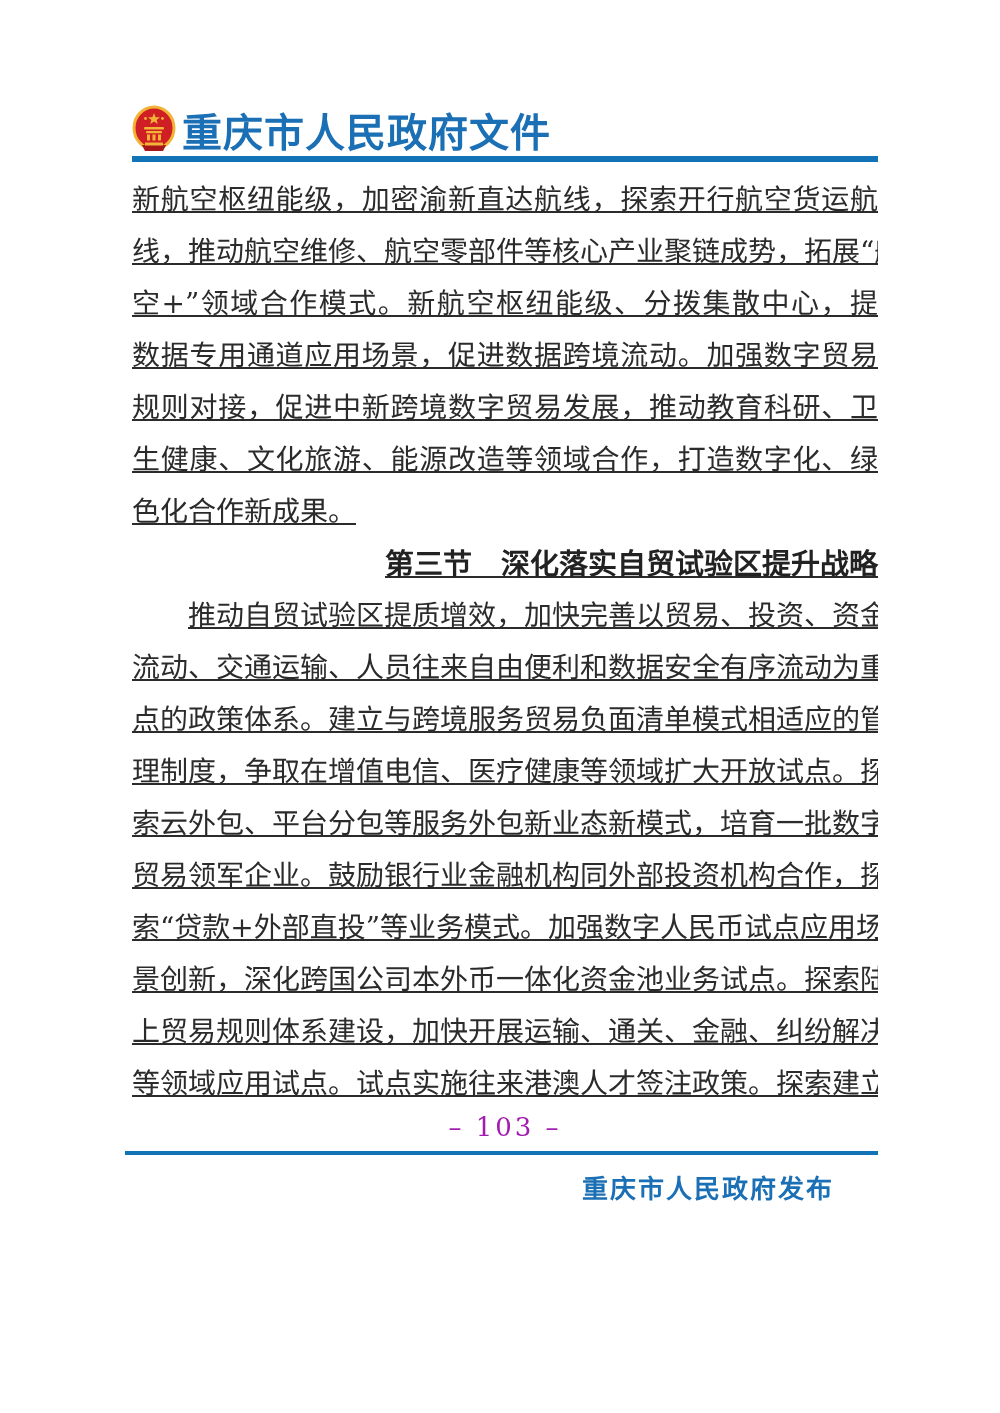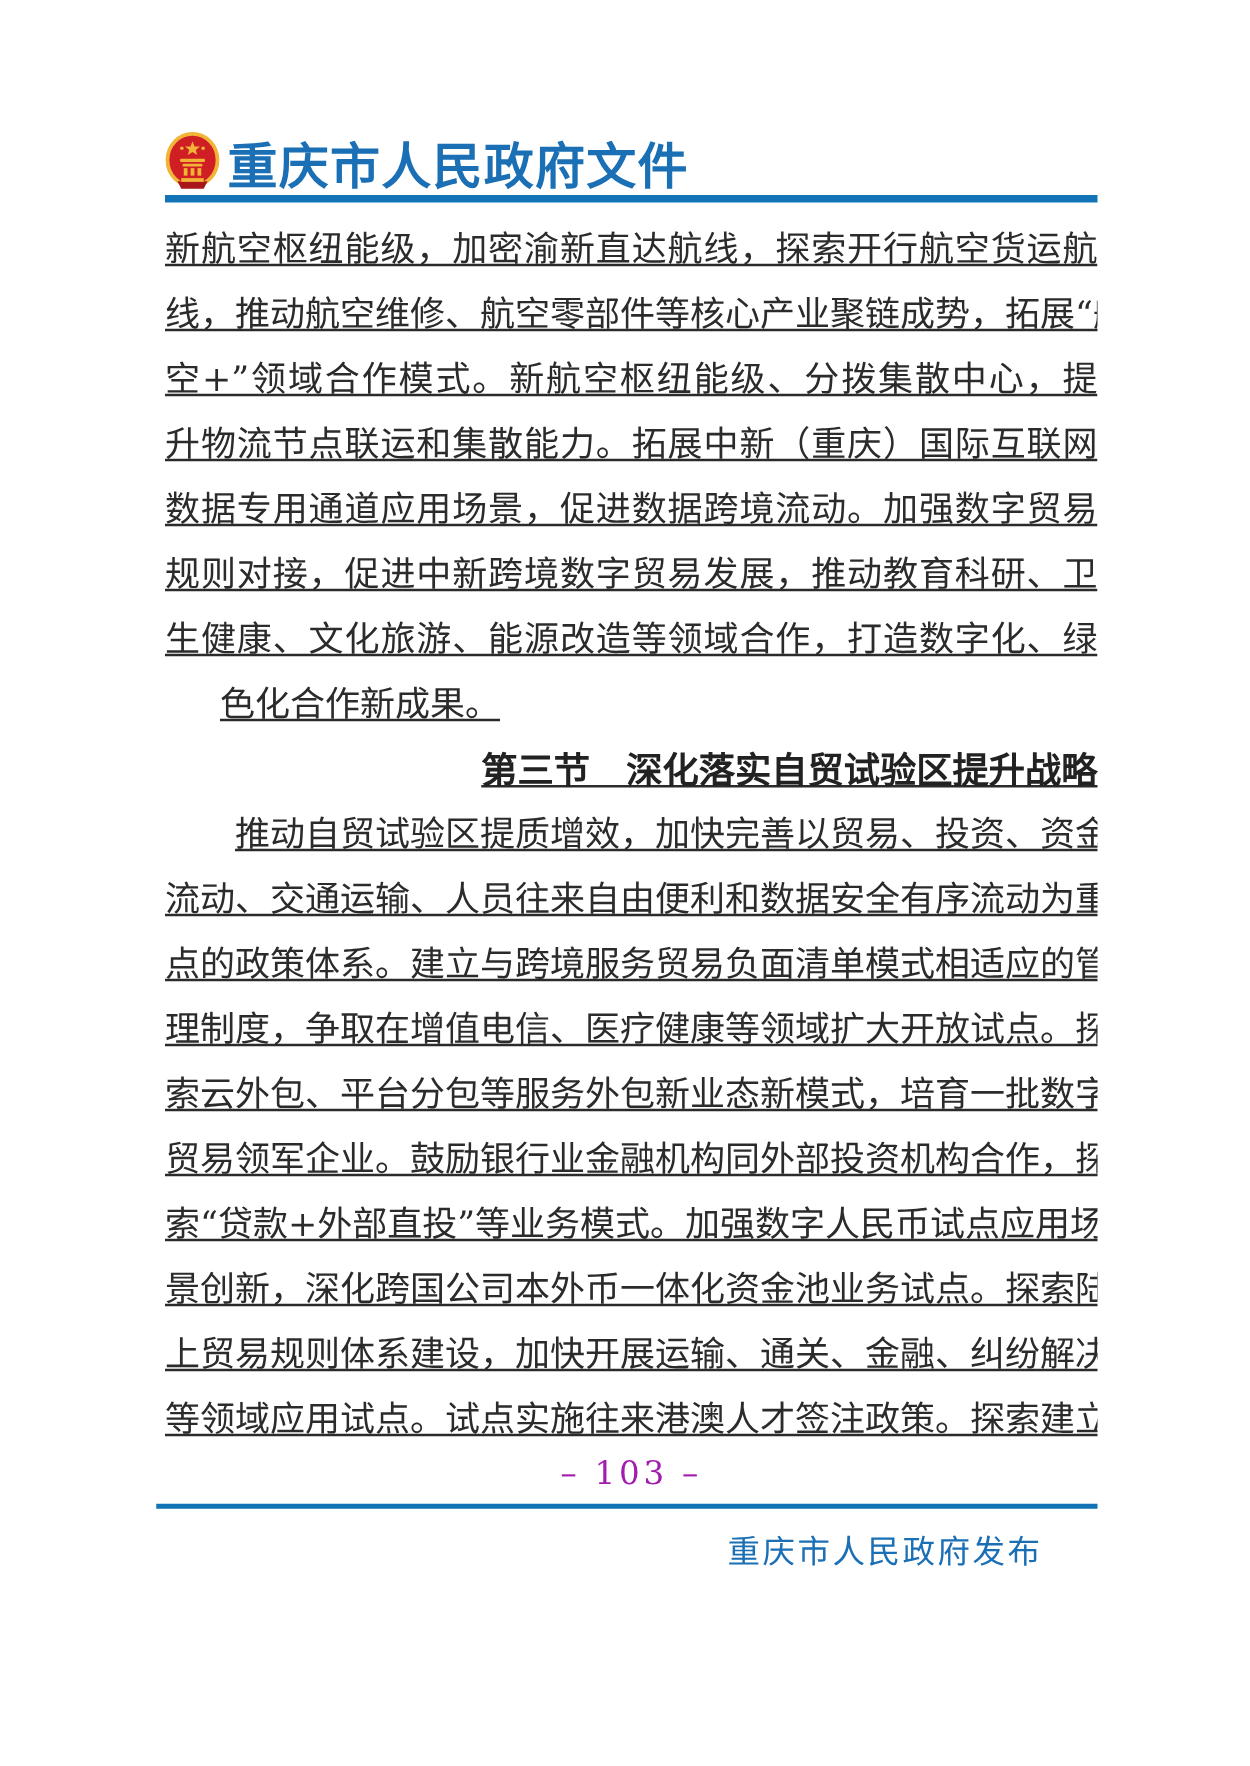--- a/index.html
+++ b/index.html
@@ -50,21 +50,21 @@
   .pline {
     height: 52px;
     line-height: 52px;
     font-size: 28px;
     text-align: justify;
     text-align-last: justify;
     text-justify: inter-character;
     overflow: hidden;
     white-space: nowrap;
   }
-  .pline.end-para { text-align-last: left; margin-left: 44px; }
+  .pline.end-para { text-align-last: left; }
   .pline.indent { padding-left: 56px; }
   .section-heading {
     height: 52px;
     line-height: 52px;
     font-size: 29px;
     font-weight: bold;
     text-align: right;
     color: #222222;
     margin: 0;
     white-space: pre;
@@ -84,21 +84,21 @@
     background: #1273b6;
     margin: 9px 122px 0 125px;
   }
   .doc-footer {
     margin: 13px 122px 0 132px;
     text-align: right;
     padding-right: 44px;
   }
   .publisher {
     font-family: "Liberation Sans", "DejaVu Sans", sans-serif;
-    font-weight: normal;
+    font-weight: bold;
     font-size: 26px;
     color: #1a6fb5;
     letter-spacing: 2px;
   }
 </style>
 </head>
 <body>
 
 <div class="page">
 
@@ -120,21 +120,20 @@
     </span>
     <h1 class="doc-title">重庆市人民政府文件</h1>
   </header>
 
   <div class="rule header-rule"></div>
 
   <main class="doc-body">
     <div class="pline">新航空枢纽能级，加密渝新直达航线，探索开行航空货运航</div>
     <div class="pline">线，推动航空维修、航空零部件等核心产业聚链成势，拓展“航</div>
     <div class="pline">空+”领域合作模式。新航空枢纽能级、分拨集散中心，提</div>
-    <div class="pline">升物流节点联运和集散能力。拓展中新（重庆）国际互联网</div>
     <div class="pline">数据专用通道应用场景，促进数据跨境流动。加强数字贸易</div>
     <div class="pline">规则对接，促进中新跨境数字贸易发展，推动教育科研、卫</div>
     <div class="pline">生健康、文化旅游、能源改造等领域合作，打造数字化、绿</div>
     <div class="pline end-para">色化合作新成果。</div>
 
     <h2 class="section-heading">第三节　深化落实自贸试验区提升战略</h2>
 
     <div class="pline indent">推动自贸试验区提质增效，加快完善以贸易、投资、资金</div>
     <div class="pline">流动、交通运输、人员往来自由便利和数据安全有序流动为重</div>
     <div class="pline">点的政策体系。建立与跨境服务贸易负面清单模式相适应的管</div>

